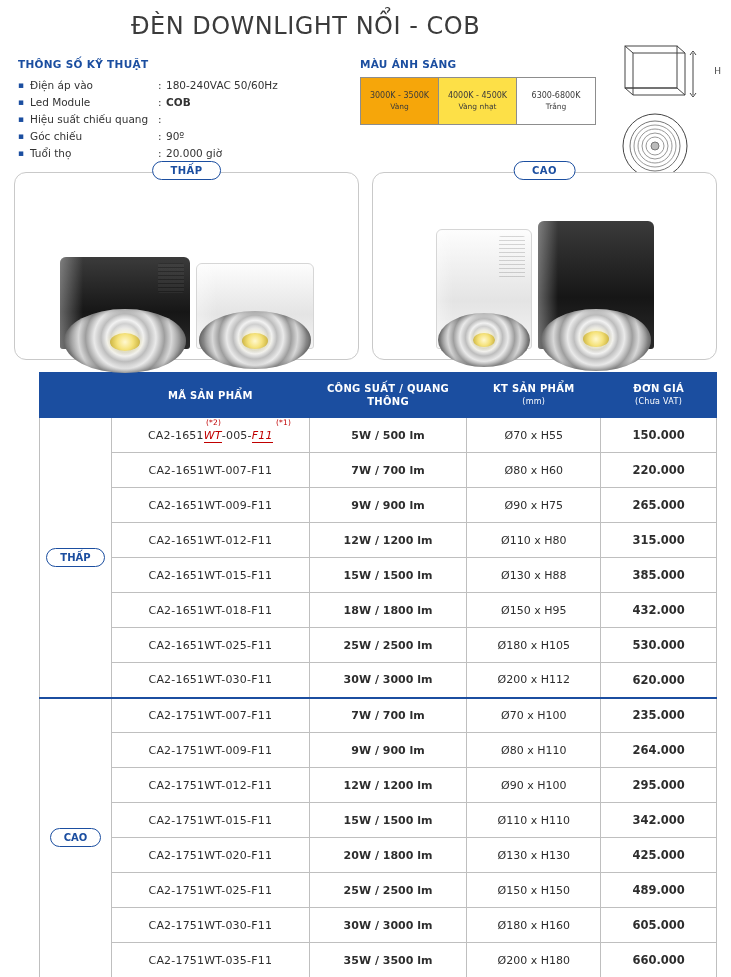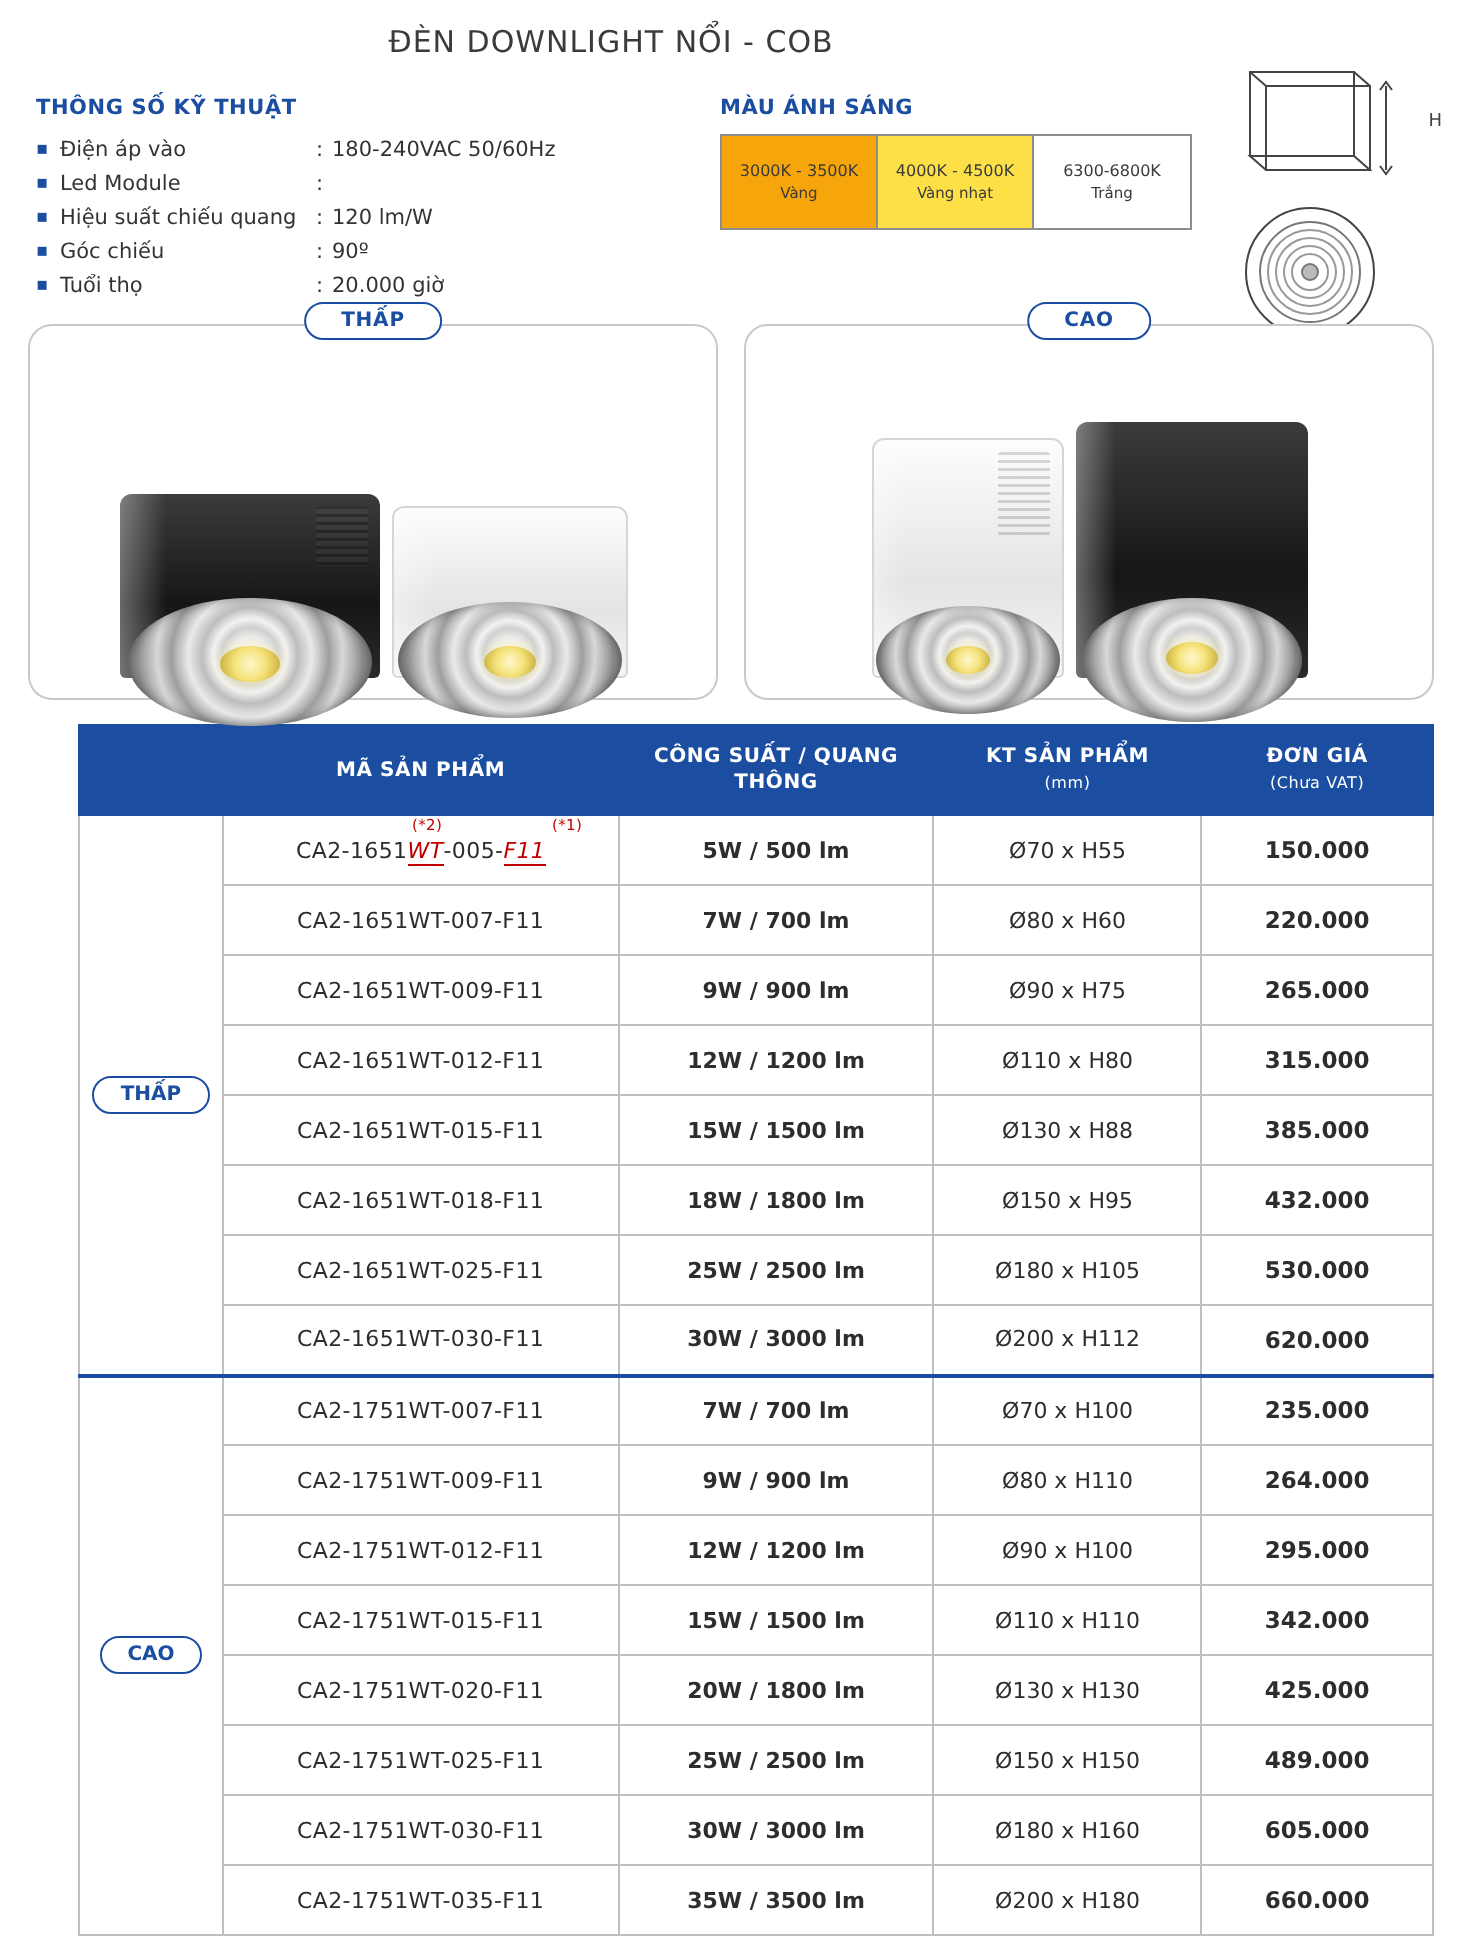--- a/index.html
+++ b/index.html
@@ -10,21 +10,21 @@
     background: #ffffff;
     font-family: "DejaVu Sans", "Liberation Sans", sans-serif;
     color: #231f20;
     position: relative;
     overflow: hidden;
   }
 
   
   .page-title {
     text-align: center;
-    font-size: 15px;
+    font-size: 24px;
     letter-spacing: .5px;
     font-weight: 400;
     color: #3b3b3b;
     padding-top: 12px;
     padding-right: 120px;
   }
 
   
   .top-area {
     display: flex;
@@ -253,26 +253,26 @@
     <div class="spec-row">
       <span class="spec-bullet">▪</span>
       <span class="spec-label">Điện áp vào</span>
       <span class="spec-sep">:</span>
       <span class="spec-value">180-240VAC 50/60Hz</span>
     </div>
     <div class="spec-row">
       <span class="spec-bullet">▪</span>
       <span class="spec-label">Led Module</span>
       <span class="spec-sep">:</span>
+      <span class="spec-value b">COB</span>
     </div>
     <div class="spec-row">
       <span class="spec-bullet">▪</span>
       <span class="spec-label">Hiệu suất chiếu quang</span>
       <span class="spec-sep">:</span>
-      <span class="spec-value">120 lm/W</span>
     </div>
     <div class="spec-row">
       <span class="spec-bullet">▪</span>
       <span class="spec-label">Góc chiếu</span>
       <span class="spec-sep">:</span>
       <span class="spec-value">90º</span>
     </div>
     <div class="spec-row">
       <span class="spec-bullet">▪</span>
       <span class="spec-label">Tuổi thọ</span>

